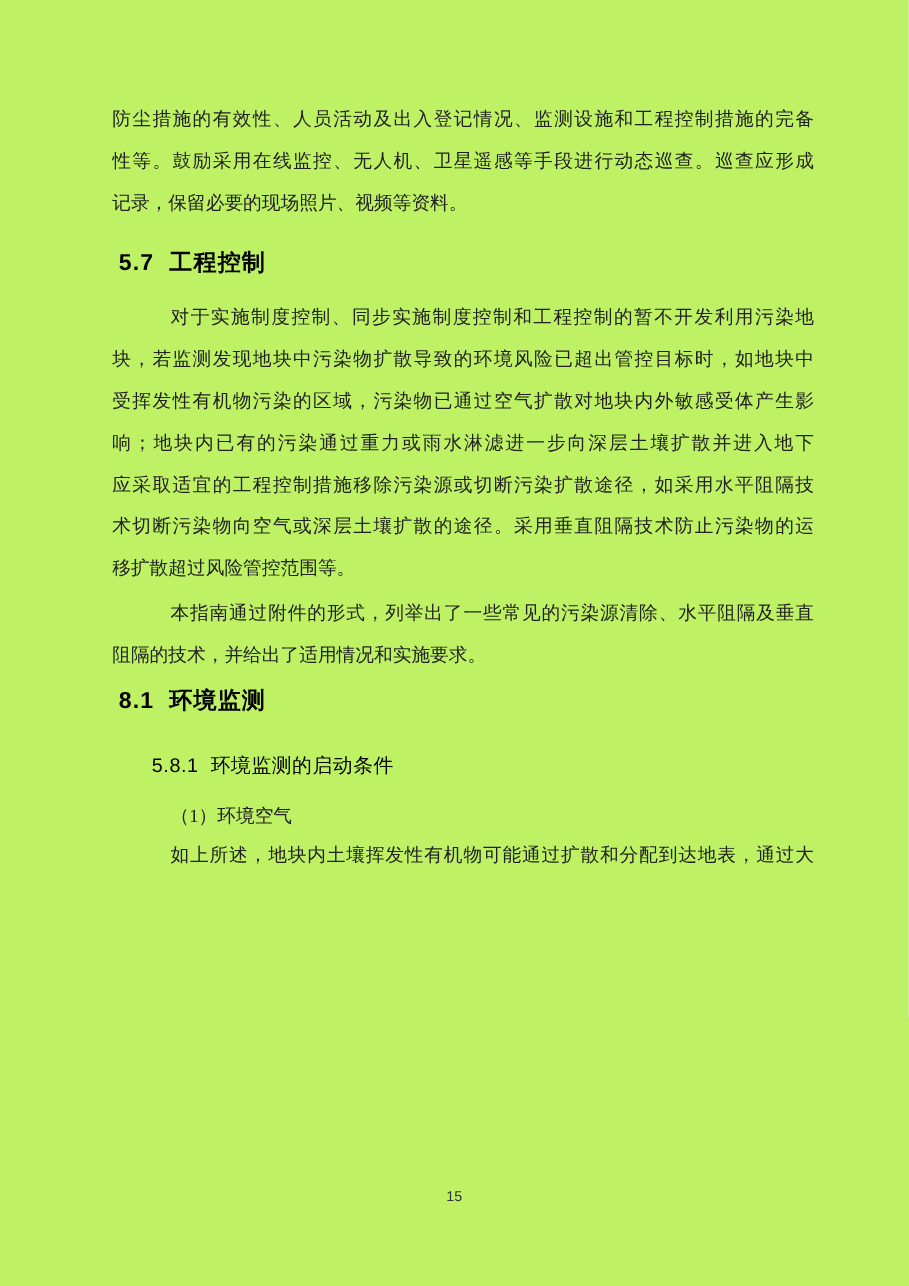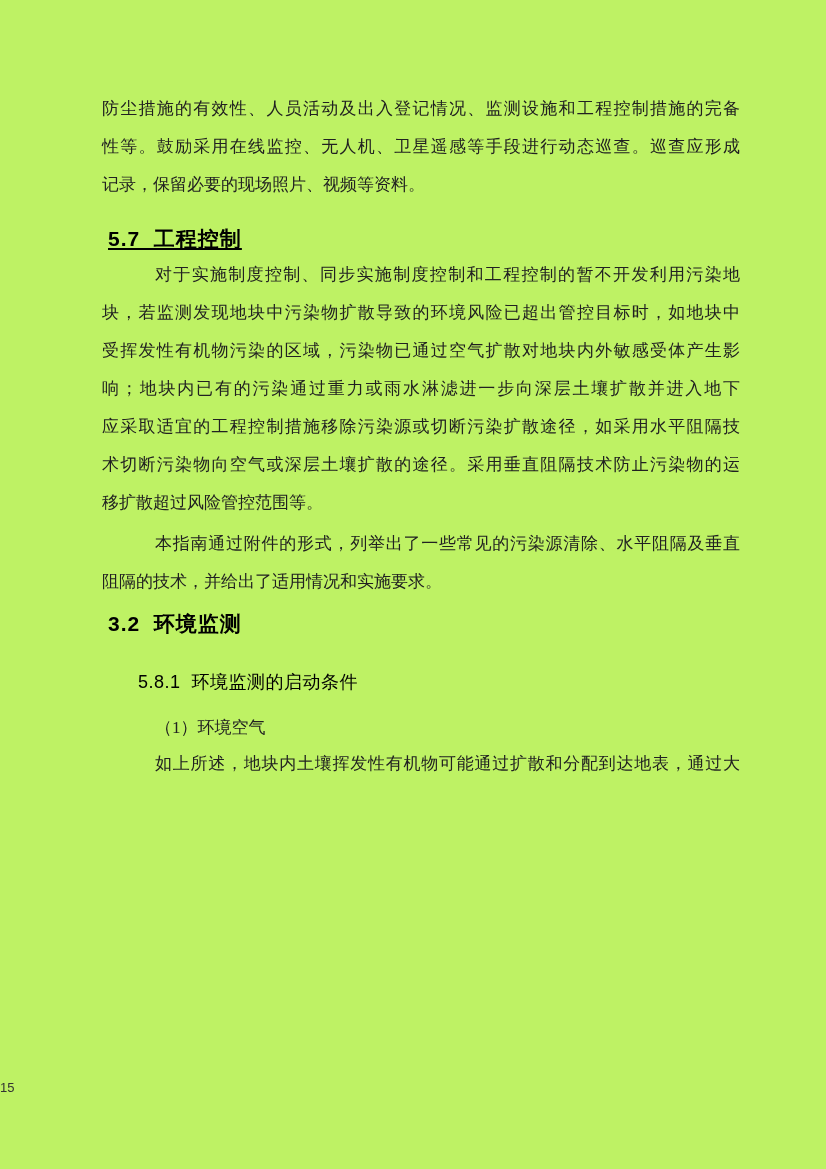--- a/index.html
+++ b/index.html
@@ -26,36 +26,36 @@
   }
   .para.end .tline:last-child{text-align-last:left;}
   .para.indent .tline:first-child{padding-left:53px;}
   .h2{
     font-family:"Liberation Sans","DejaVu Sans",sans-serif;
     font-weight:bold;color:#000;
     font-size:21px;line-height:34px;
     padding-left:6px;letter-spacing:1px;
     white-space:pre-wrap;
   }
-  .h2.first{margin-top:18px;text-decoration:underline;}
+  .h2.first{margin-top:18px;margin-bottom:14px;}
   .h2.second{margin-top:6px;}
   .h3{
     font-family:"Liberation Sans","DejaVu Sans",sans-serif;
     font-weight:normal;color:#000;
     font-size:18px;line-height:30px;
     padding-left:36px;letter-spacing:0.5px;
     margin-top:26px;margin-bottom:14px;
     white-space:pre-wrap;
   }
   .p1{margin-top:0;}
   .p2{margin-top:3px;}
   .list-line{line-height:34px;}
   .page-number{
     position:absolute;left:0;right:0;top:1080px;
-    text-align:left;
+    text-align:center;
     font-family:"Liberation Sans","DejaVu Sans",sans-serif;
     font-size:13px;color:#333;
   }
 </style>
 </head>
 <body>
 
 <div class="page">
   <div class="content">
 
@@ -75,21 +75,21 @@
         <div class="tline">应采取适宜的工程控制措施移除污染源或切断污染扩散途径，如采用水平阻隔技</div>
         <div class="tline">术切断污染物向空气或深层土壤扩散的途径。采用垂直阻隔技术防止污染物的运</div>
         <div class="tline">移扩散超过风险管控范围等。</div>
       </div>
 
     <div class="para indent end p2">
         <div class="tline">本指南通过附件的形式，列举出了一些常见的污染源清除、水平阻隔及垂直</div>
         <div class="tline">阻隔的技术，并给出了适用情况和实施要求。</div>
       </div>
 
-    <div class="h2 second">3.2  环境监测</div>
+    <div class="h2 second">8.1  环境监测</div>
 
     <div class="h3">5.8.1  环境监测的启动条件</div>
 
 
     <div class="para indent end list-item">
         <div class="tline list-line">（1）环境空气</div>
       </div>
 
     <div class="para indent">
         <div class="tline">如上所述，地块内土壤挥发性有机物可能通过扩散和分配到达地表，通过大</div>

